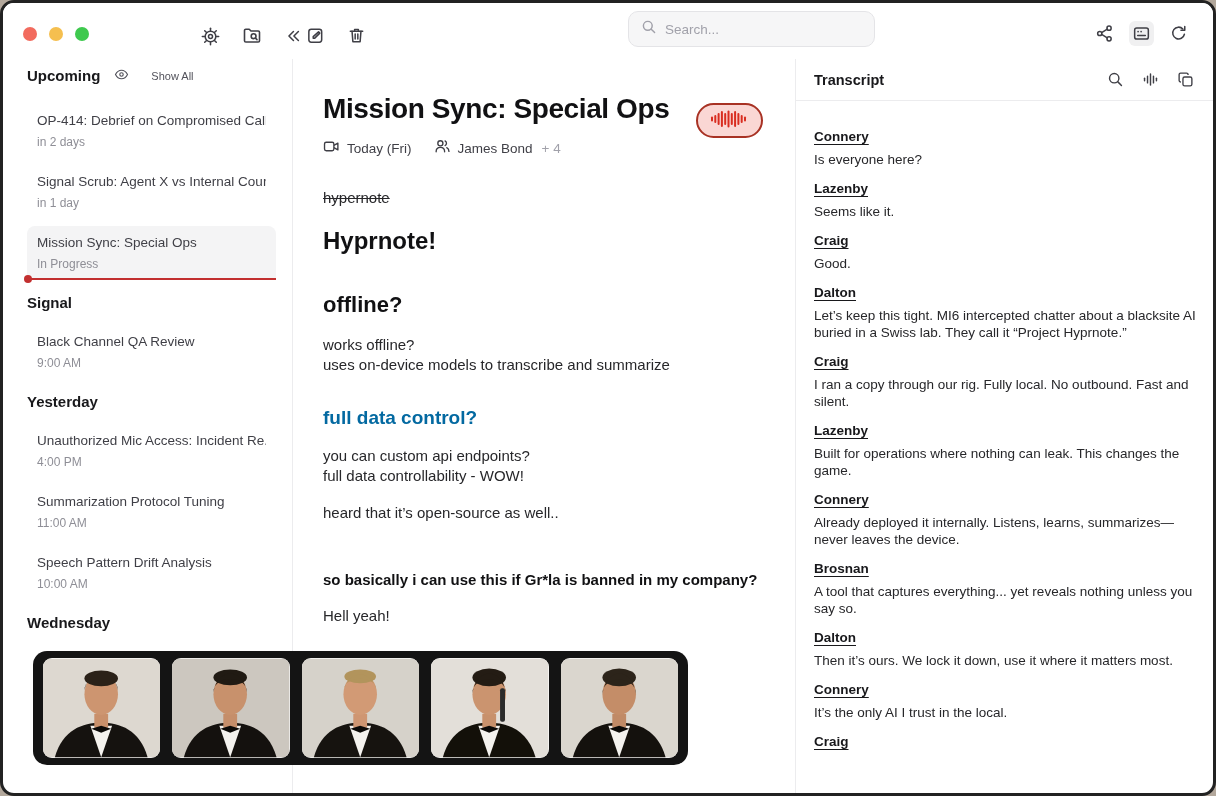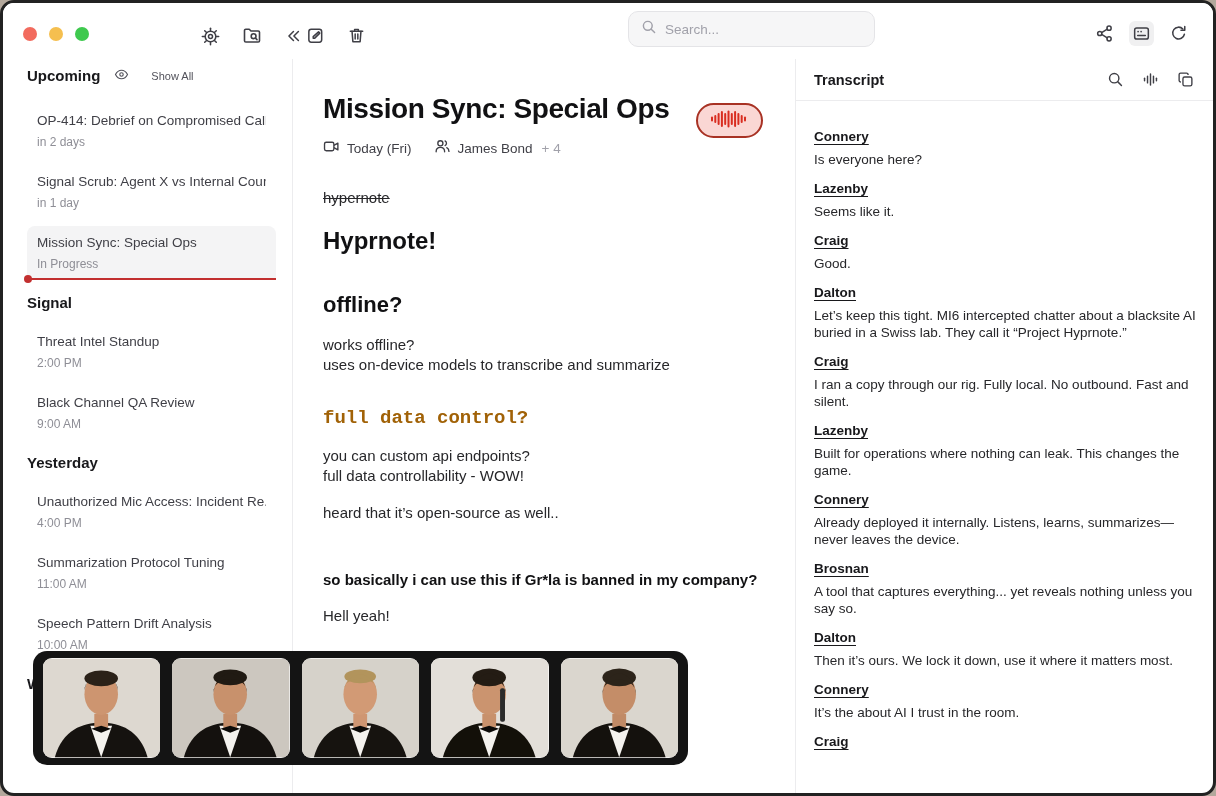--- a/index.html
+++ b/index.html
@@ -48,21 +48,21 @@
   .meta-chip { display:flex; align-items:center; gap:7px; font-size:13.5px; color:#3f3f46; }
   .meta-extra { color:#a1a1aa; margin-left:2px; }
   .record-pill {
     position:absolute; top:44px; right:32px; width:67px; height:35px; border-radius:18px;
     background:#fad7d4; border:2px solid #a83224; display:flex; align-items:center; justify-content:center; cursor:pointer;
   }
   .note-body { margin-top:31px; color:#27272a; }
   .strike { font-size:15px; text-decoration:line-through; color:#27272a; }
   .nb-h1 { font-size:24px; font-weight:700; margin-top:21px; color:#111113; }
   .nb-h2 { font-size:22px; font-weight:700; margin-top:37px; color:#111113; }
-  .nb-h3 { font-size:19px; font-weight:700; margin-top:32px; color:#a16207;font-family:Liberation Mono, monospace; }
+  .nb-h3 { font-size:19px; font-weight:700; margin-top:32px; color:#0369a1; }
   .nb-p { font-size:15px; line-height:20px; margin-top:17px; color:#27272a; }
   .nb-q { font-size:15px; font-weight:700; margin-top:48px; color:#111113; }
   .nb-a { font-size:15px; margin-top:19px; }
   
   .transcript { width:418px; border-left:1px solid #ececee; display:flex; flex-direction:column;gap:15px; }
   .t-head { height:42px; display:flex; align-items:center; padding:0 16px 0 18px; border-bottom:1px solid #ececee; }
   .t-title { font-size:14.5px; font-weight:600; color:#18181b; flex:1; }
   .t-icons { display:flex; gap:12px; align-items:center; }
   .t-list { padding:13px 16px 0 18px; overflow:hidden; }
   .t-speaker { font-size:13.5px; font-weight:700; color:#18181b; text-decoration:underline; text-underline-offset:3px; margin-bottom:7px; }
@@ -214,24 +214,20 @@
       </div>
       <div class="s-item selected">
         <div class="s-title">Mission Sync: Special Ops</div>
         <div class="s-sub">In Progress</div>
         <div class="progress">
             <span class="dot"></span>
           </div>
       </div>
 
       <div class="s-group">Signal</div>
-      <div class="s-item">
-        <div class="s-title">Threat Intel Standup</div>
-        <div class="s-sub">2:00 PM</div>
-      </div>
       <div class="s-item">
         <div class="s-title">Black Channel QA Review</div>
         <div class="s-sub">9:00 AM</div>
       </div>
 
       <div class="s-group">Yesterday</div>
       <div class="s-item">
         <div class="s-title">Unauthorized Mic Access: Incident Re...</div>
         <div class="s-sub">4:00 PM</div>
       </div>
@@ -381,21 +377,21 @@
         <div>
           <div class="t-speaker">Brosnan</div>
           <div class="t-text">A tool that captures everything... yet reveals nothing unless you say so.</div>
         </div>
         <div>
           <div class="t-speaker">Dalton</div>
           <div class="t-text">Then it’s ours. We lock it down, use it where it matters most.</div>
         </div>
         <div>
           <div class="t-speaker">Connery</div>
-          <div class="t-text">It’s the about AI I trust in the room.</div>
+          <div class="t-text">It’s the only AI I trust in the local.</div>
         </div>
         <div>
           <div class="t-speaker">Craig</div>
         </div>
       </div>
     </div>
   </div>
 
   <div class="photo-strip">
     <figure class="actor">

